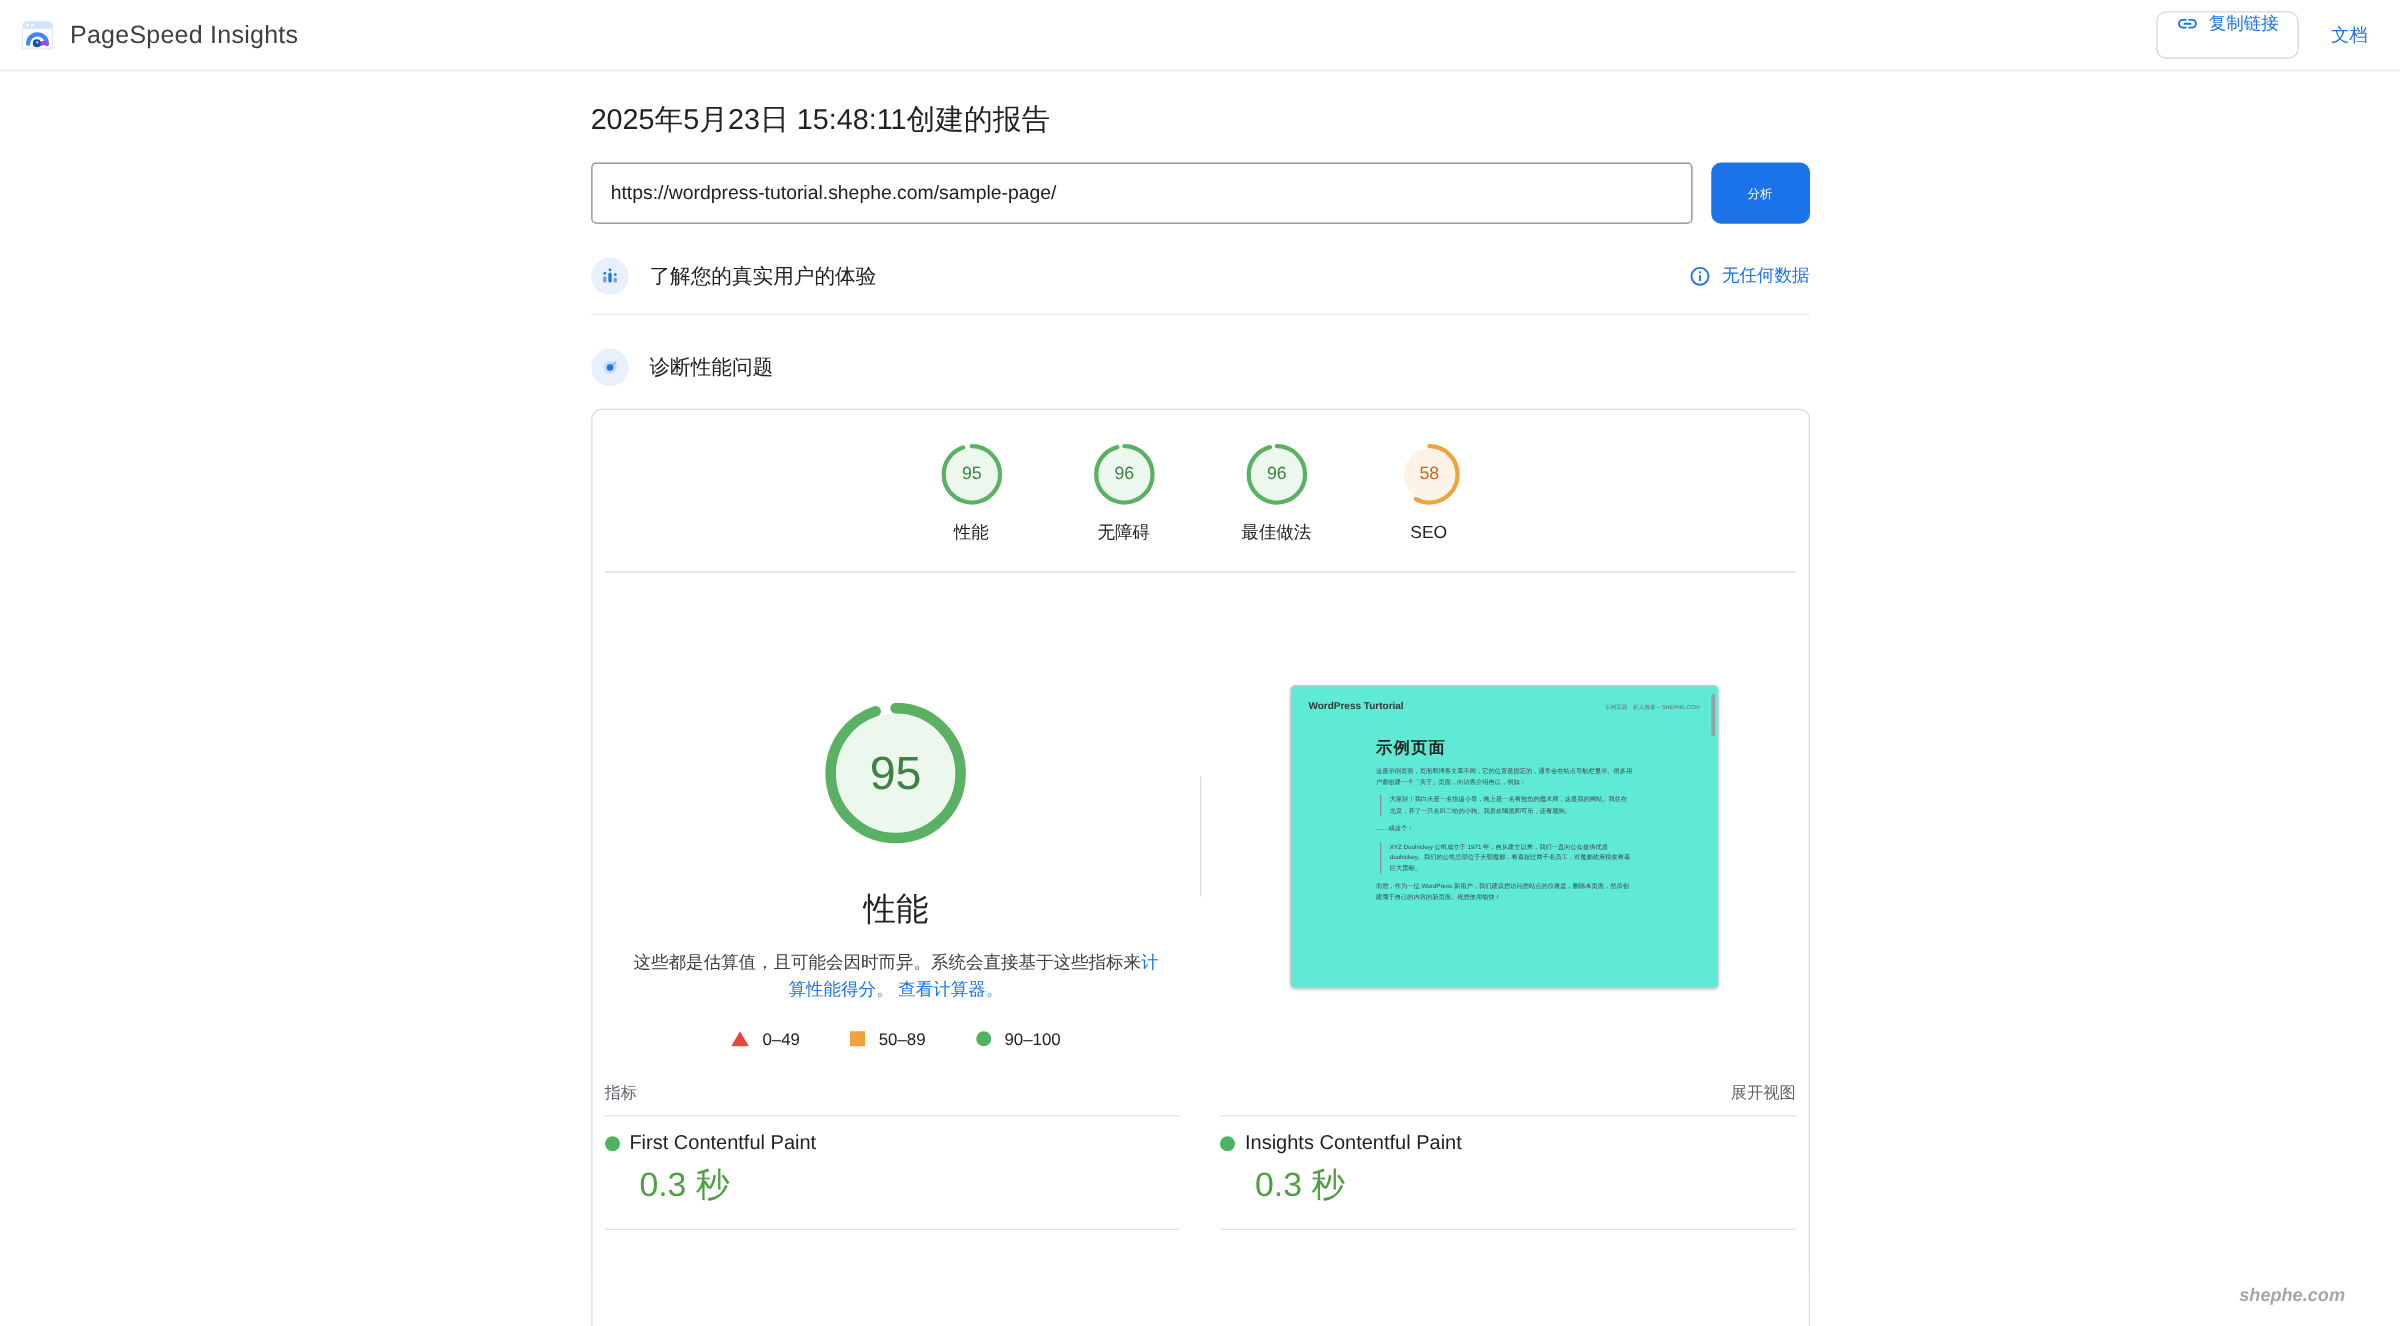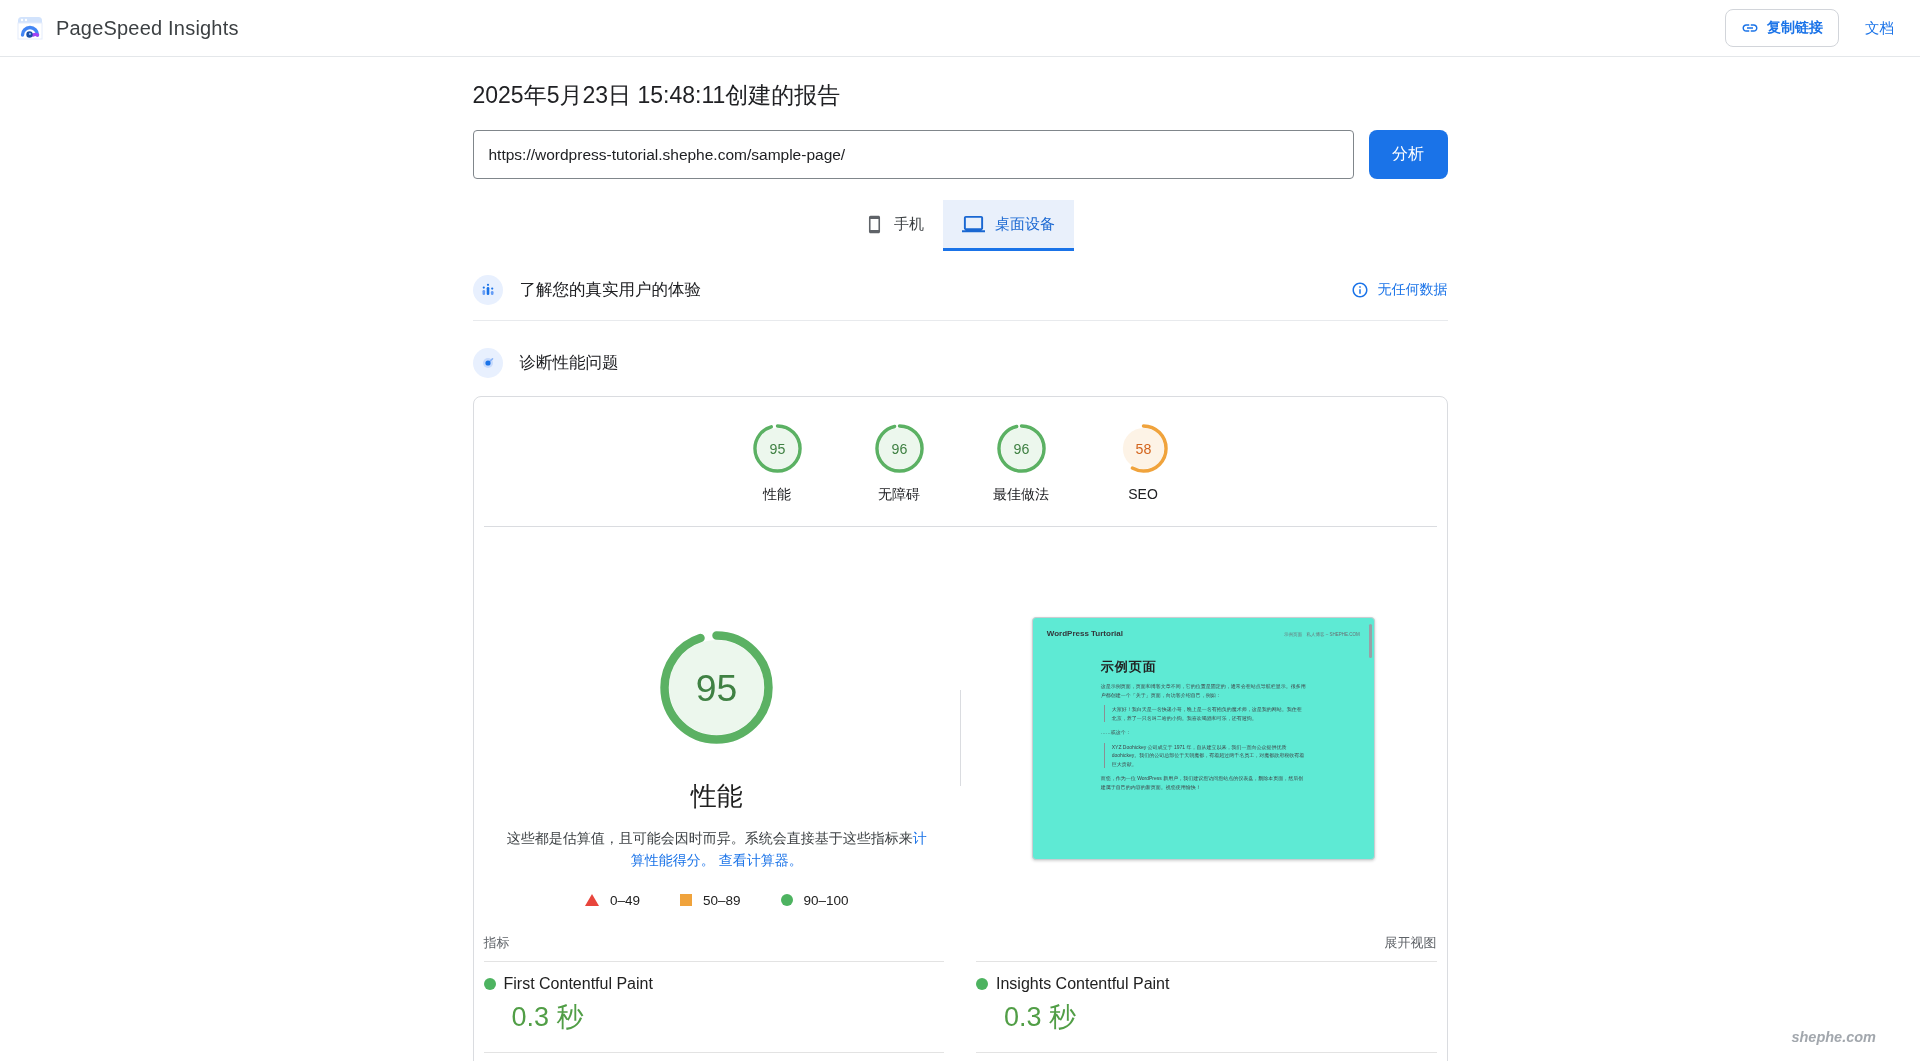--- a/index.html
+++ b/index.html
@@ -5,34 +5,34 @@
   * { box-sizing: border-box; margin: 0; padding: 0; }
   html,body { width: 1920px; height: 1061px; overflow: hidden; background:#fff;
     font-family: "Liberation Sans", sans-serif; color:#202124; }
 
   
   .topbar { height:57px; display:flex; align-items:center; justify-content:space-between;
     padding:0 26px 0 16px; border-bottom:1px solid #e4e7ea; background:#fff; }
   .brand { display:flex; align-items:center; gap:12px; }
   .brand-title { font-size:20px; font-weight:500; color:#3c4043; letter-spacing:.2px; }
   .topbar-right { display:flex; align-items:center; gap:26px; }
-  .copy-btn { display:flex; align-items:center; gap:8px; height:38px; padding:0 15px;
+  .copy-btn { display:flex; gap:8px; height:38px; padding:0 15px;
     border:1px solid #d2d5da; border-radius:8px; background:#fff; color:#1a73e8;
-    font-size:14px; font-weight:700; cursor:pointer; }
+    font-size:14px; font-weight:400; cursor:pointer; }
   .docs-link { color:#1a73e8; font-size:14.5px; font-weight:500; text-decoration:none; cursor:pointer; }
 
   
   .main { width:975px; margin:0 auto; }
   h1.report-title { margin-top:23px; font-size:23px; font-weight:500; color:#202124; }
 
   .url-row { display:flex; margin-top:19px; }
   .url-input { flex:1; height:49px; border:1px solid #80868b; border-radius:4px;
     padding:0 15px; font-size:15.5px; color:#202124; font-family:"Liberation Sans",sans-serif; outline:none; }
   .analyze-btn { width:79px; height:49px; margin-left:15px; border:none; border-radius:8px;
-    background:#1a73e8; color:#fff; font-size:16px; font-weight:500; cursor:pointer;
+    background:#1a73e8; color:#fff; font-size:10px; font-weight:500; cursor:pointer;
     font-family:"Liberation Sans",sans-serif; }
 
   .tabs { margin-top:21px; display:flex; justify-content:center; }
   .tab { display:flex; align-items:center; gap:10px; height:48px; padding:0 19px;
     font-size:15px; font-weight:500; color:#3c4043; cursor:pointer; position:relative; }
   .tab.active { background:#e9f0fb; color:#1967d2; }
   .tab.active::after { content:""; position:absolute; left:0; right:0; bottom:-3px;
     height:3px; background:#1a73e8; }
 
   
@@ -133,38 +133,20 @@
 </header>
 
 <div class="main">
   <h1 class="report-title">2025年5月23日 15:48:11创建的报告</h1>
 
   <div class="url-row">
     <input class="url-input" value="https://wordpress-tutorial.shephe.com/sample-page/" style="">
     <button class="analyze-btn">分析</button>
   </div>
 
-  <div class="tabs">
-    <div class="tab">
-      <span>
-        <svg width="19" height="19" viewBox="0 0 24 24" fill="#5f6368">
-          <path d="M17 1.01 7 1c-1.1 0-2 .9-2 2v18c0 1.1.9 2 2 2h10c1.1 0 2-.9 2-2V3c0-1.1-.9-1.99-2-1.99zM17 19H7V5h10v14z"></path>
-        </svg>
-      </span>
-      <span>手机</span>
-    </div>
-    <div class="tab active">
-      <span>
-        <svg width="23" height="23" viewBox="0 0 24 24" fill="#1967d2">
-          <path d="M20 18c1.1 0 2-.9 2-2V5c0-1.1-.9-2-2-2H4c-1.1 0-2 .9-2 2v11c0 1.1.9 2 2 2H0v2h24v-2h-4zM4 5h16v11H4V5z"></path>
-        </svg>
-      </span>
-      <span>桌面设备</span>
-    </div>
-  </div>
 
   <div class="section-row">
     <div class="section-left">
       <span class="section-icon">
         <svg width="16" height="16" viewBox="0 0 16 16">
           <rect x="2.5" y="8" width="2.6" height="5" rx="1.2" fill="#669df6"></rect>
           <rect x="6.7" y="5" width="2.6" height="8" rx="1.2" fill="#1a73e8"></rect>
           <rect x="10.9" y="9" width="2.6" height="4" rx="1.2" fill="#669df6"></rect>
           <circle cx="3.8" cy="5.6" r="1.1" fill="#1a73e8"></circle>
           <circle cx="8" cy="2.8" r="1.1" fill="#1a73e8"></circle>

